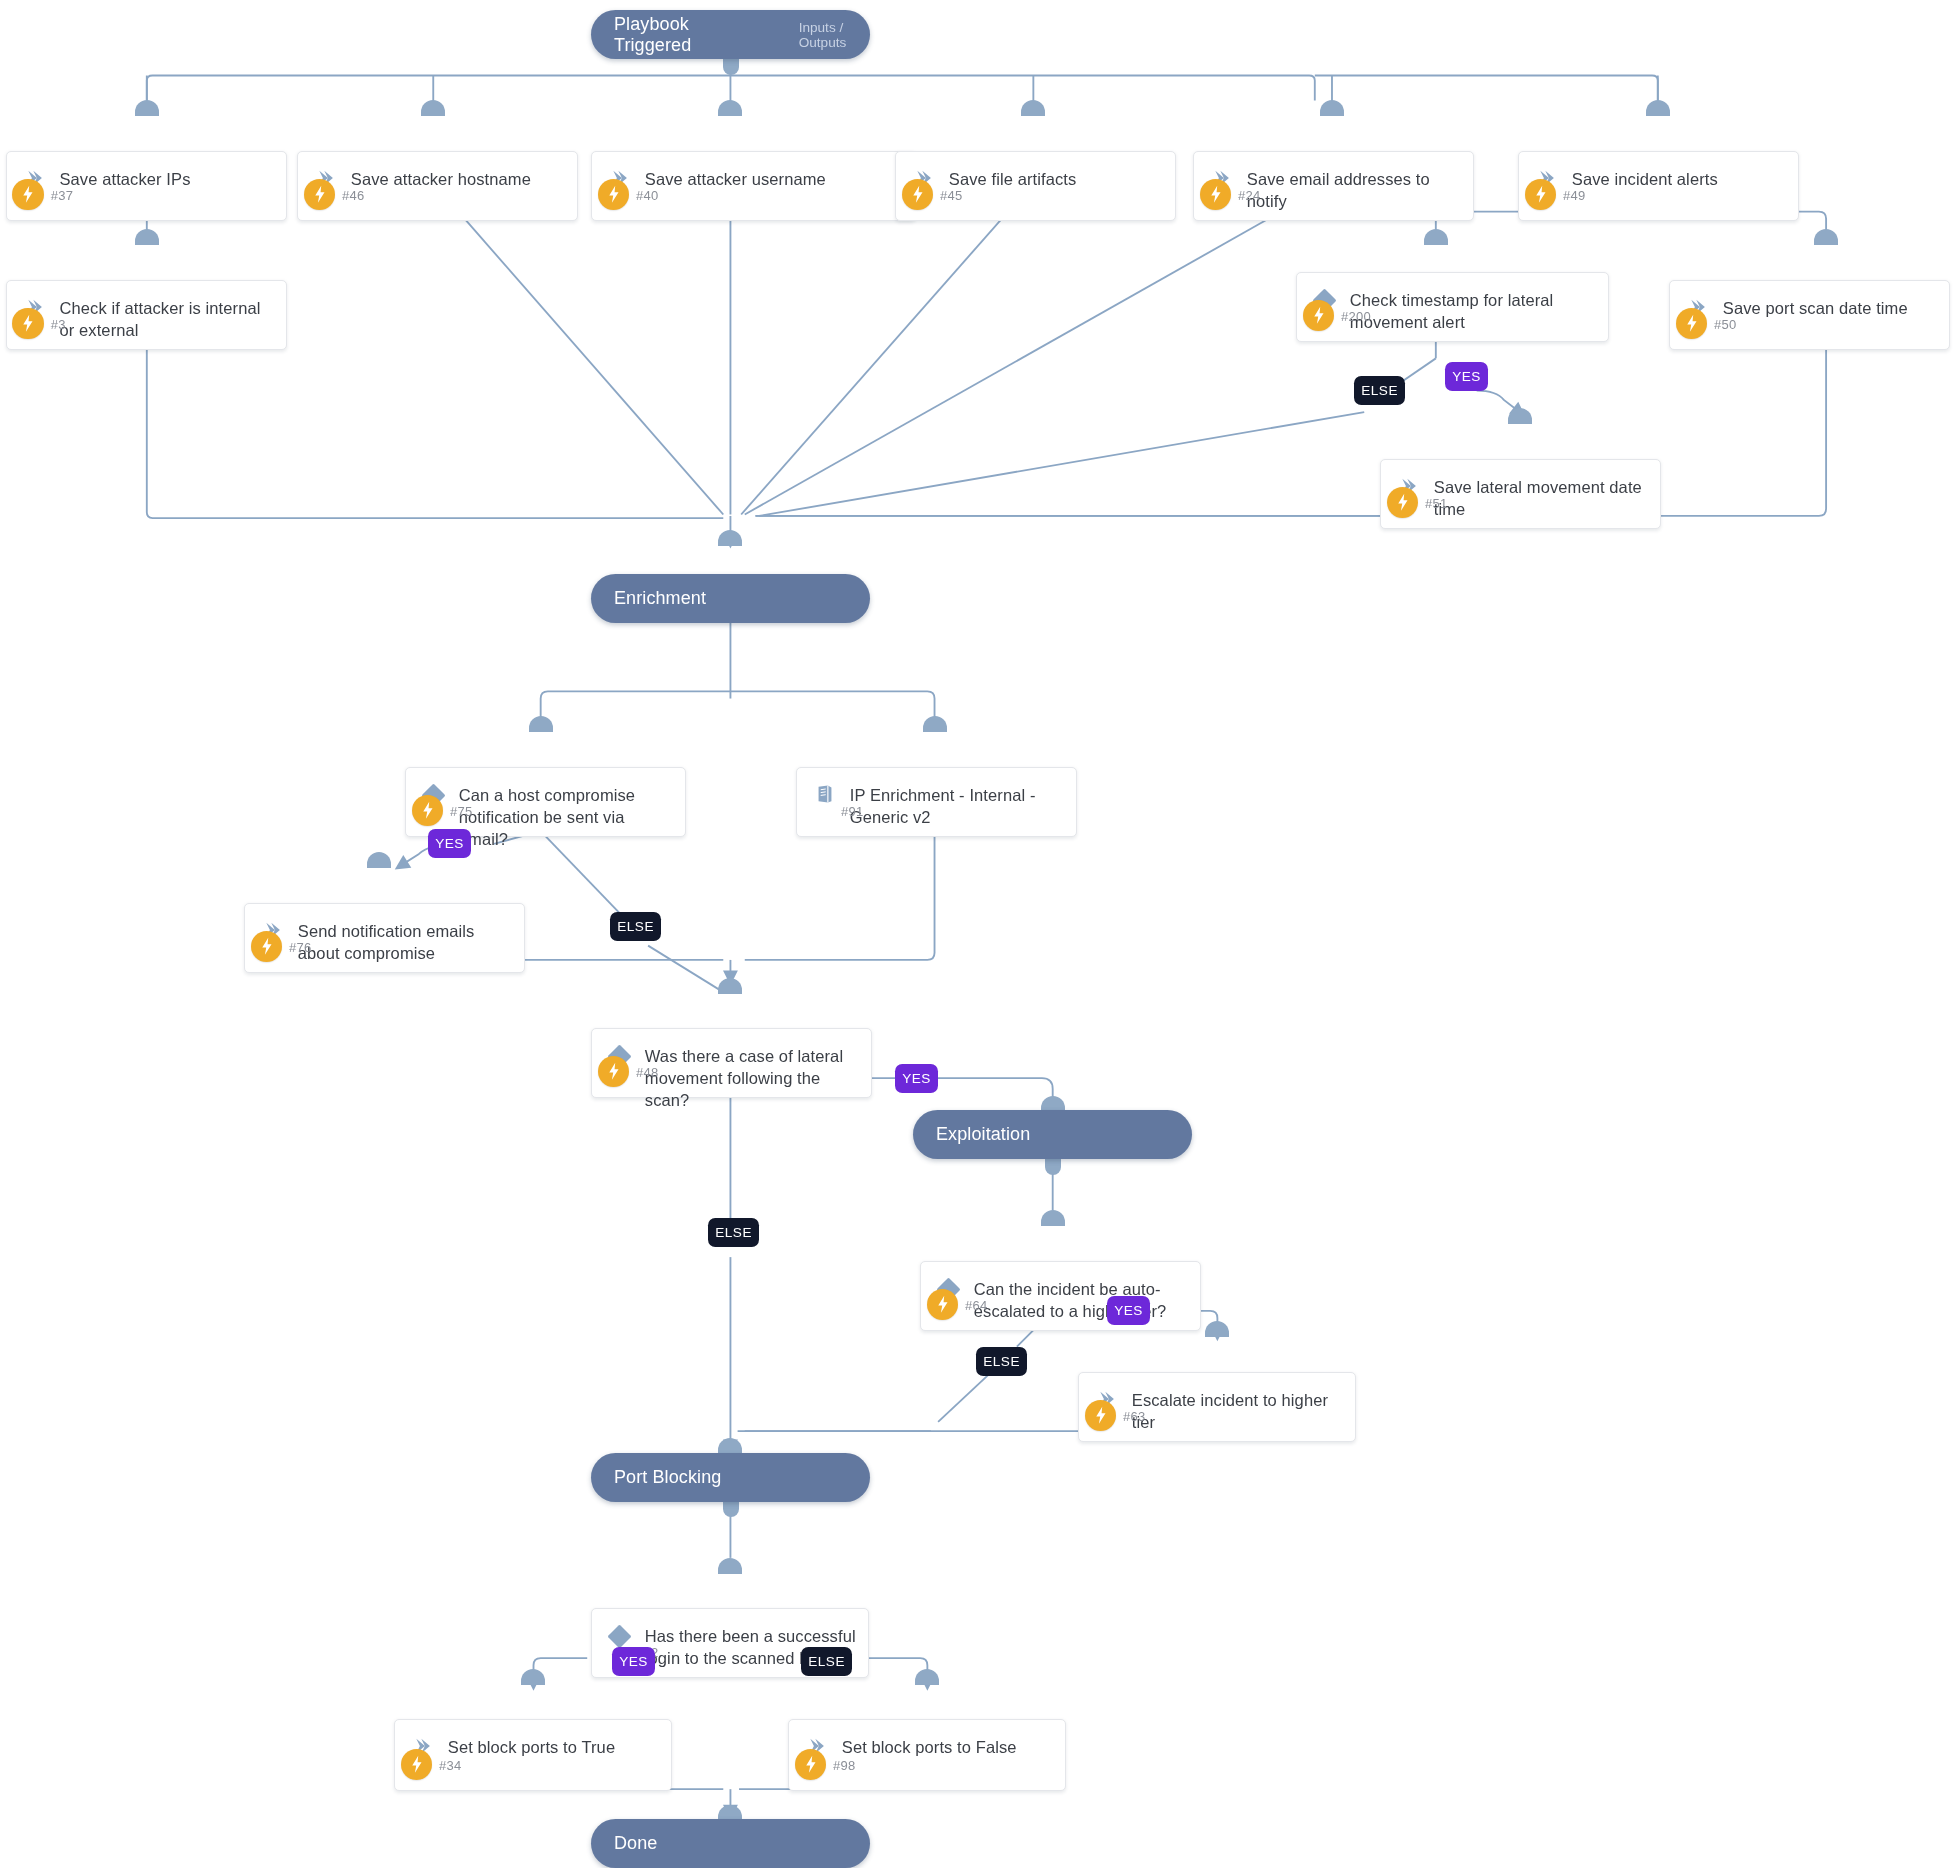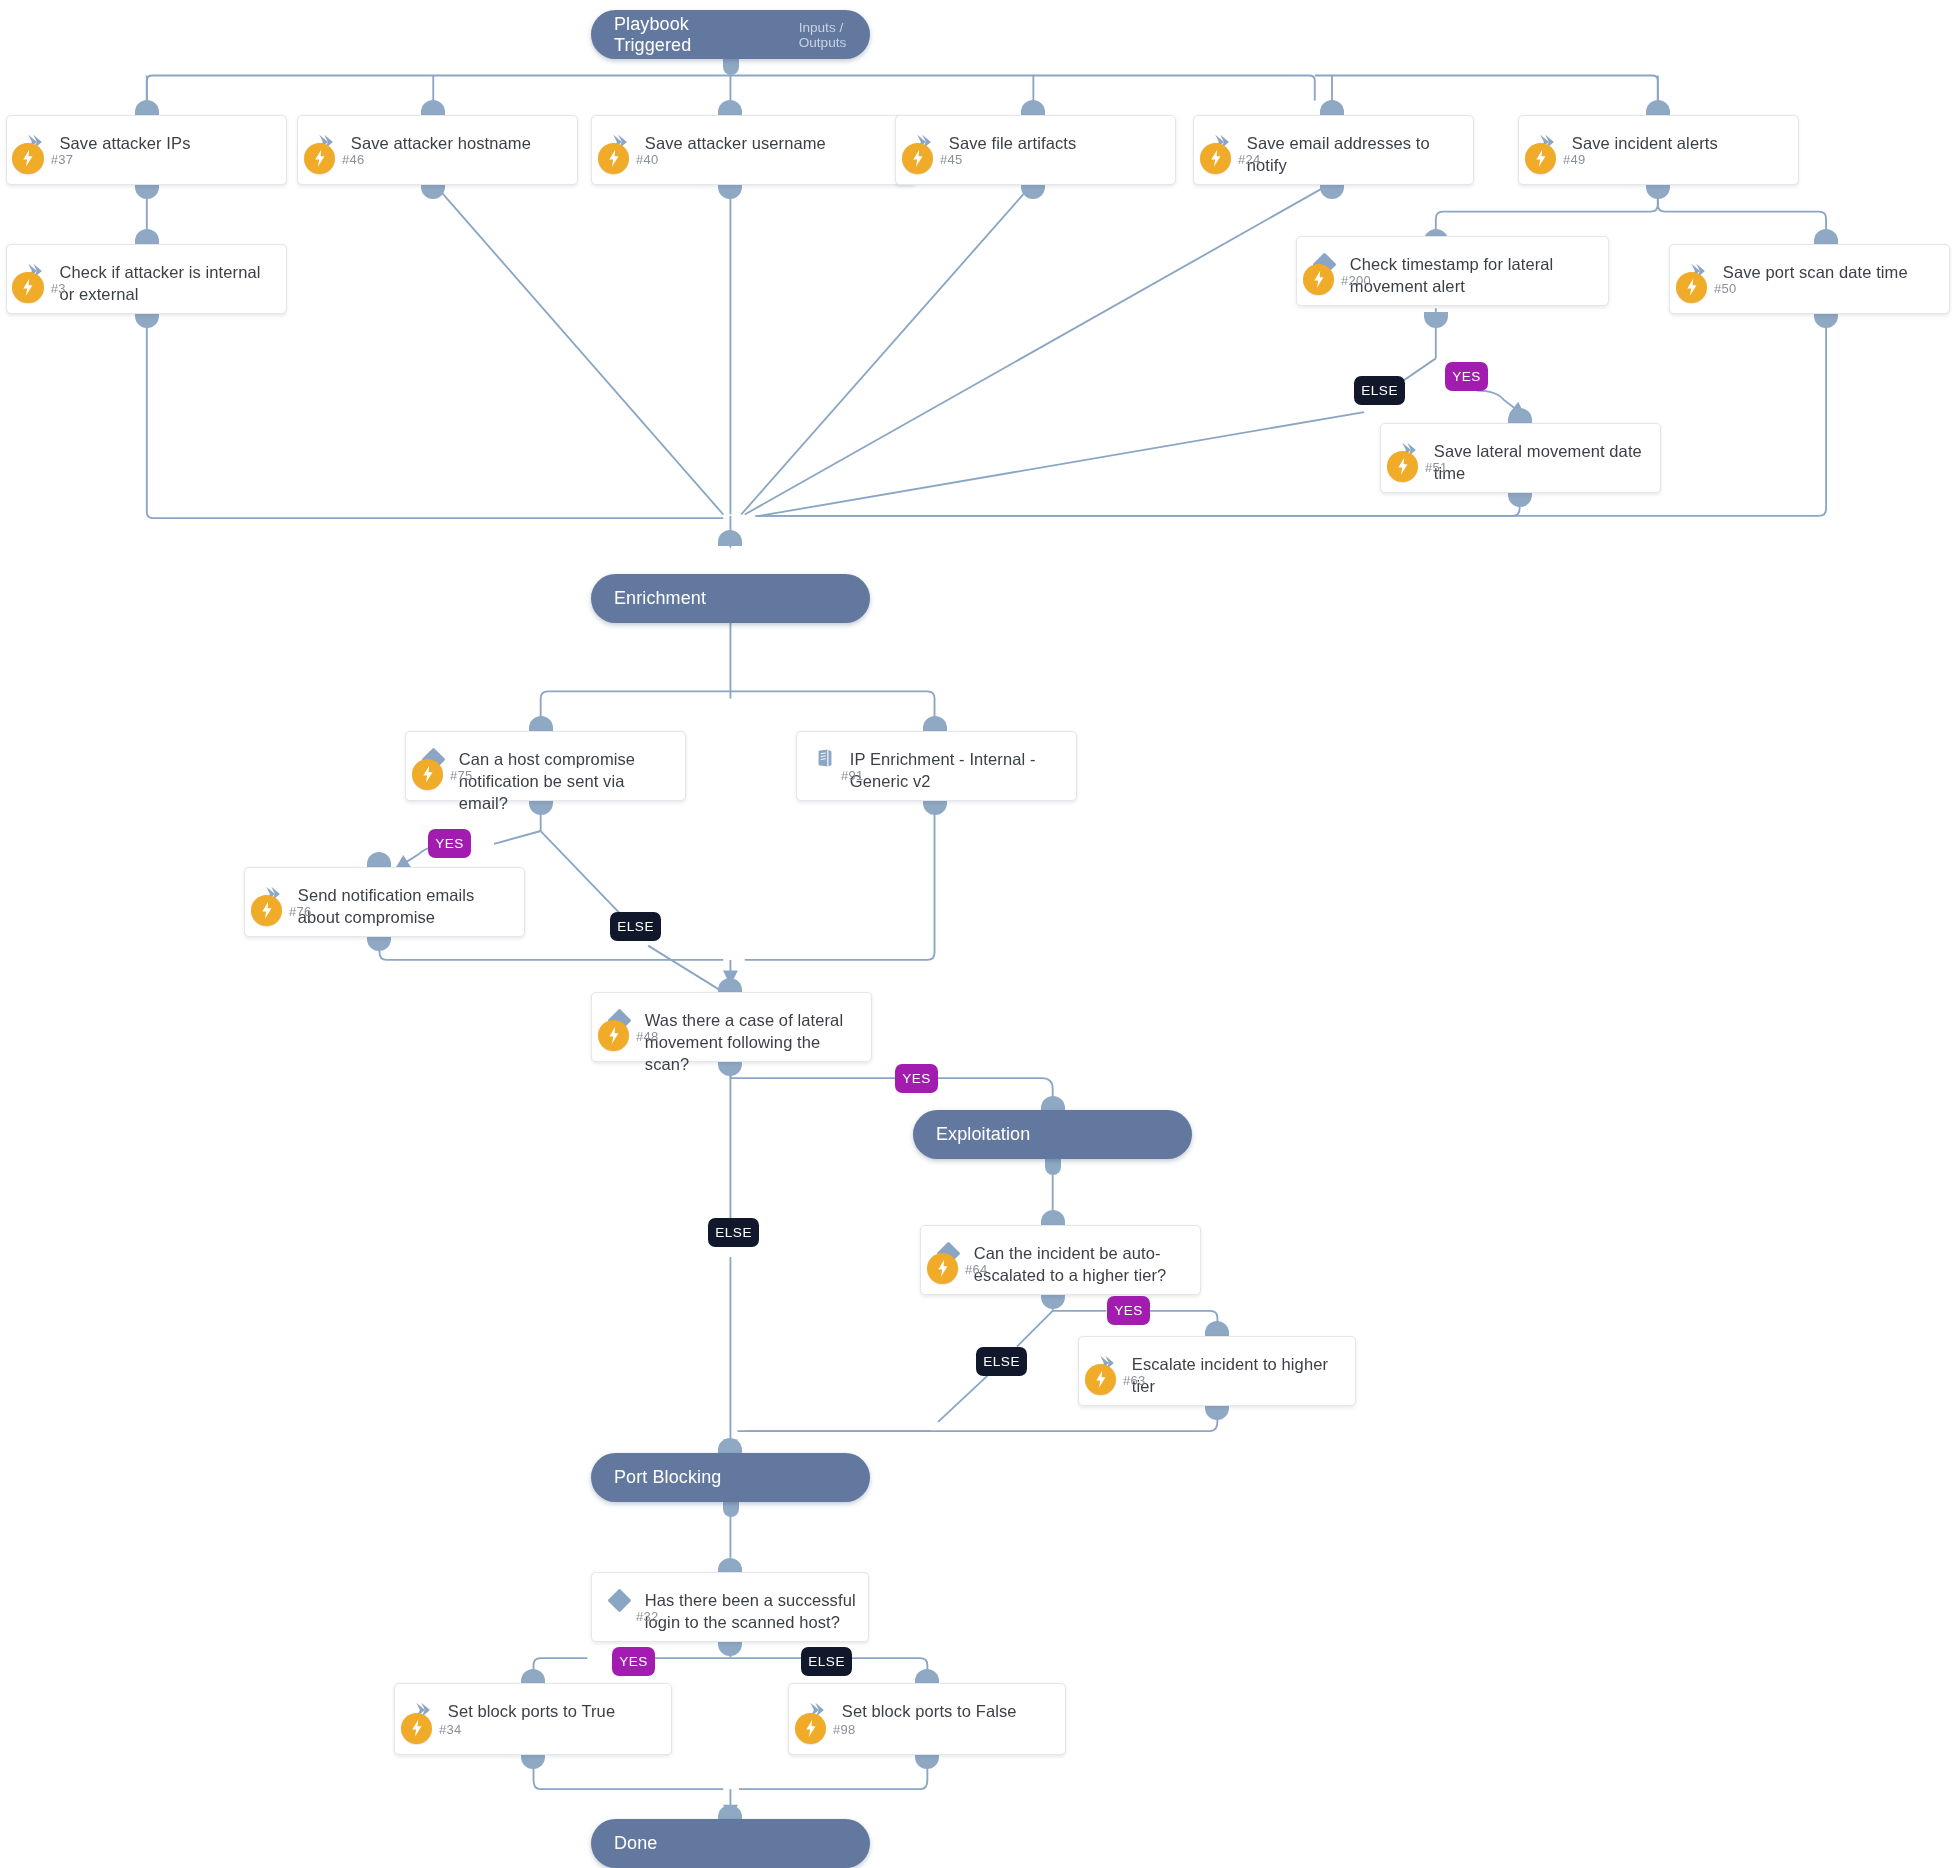--- a/index.html
+++ b/index.html
@@ -30,20 +30,21 @@
   }
 
   
   .card{
     position:absolute;
     background:#ffffff;
     border:1.1px solid #e4e6ea;
     border-radius:5px;
     box-shadow:0 1.4px 3.6px rgba(30,45,70,.10);
     z-index:6;
+    margin-top:36px;
   }
   .card .row-top{
     position:absolute;left:0;top:0;right:0;
     display:flex;align-items:flex-start;
     padding:15.8px 11.5px 0 15.8px;
     box-sizing:border-box;
   }
   .card .ic{
     width:24px;min-width:24px;height:21.5px;margin-right:13px;margin-top:0.7px;
     display:flex;align-items:flex-start;justify-content:center;
@@ -73,21 +74,21 @@
   .book{display:block;}
 
   
   .pill{
     position:absolute;z-index:8;
     border-radius:7.2px;
     display:flex;align-items:center;justify-content:center;
     color:#ffffff;font-size:13.6px;letter-spacing:0.5px;
     padding:0 7.2px;height:29px;min-width:31.5px;box-sizing:border-box;
   }
-  .pill.yes{background:#a21caf;}
+  .pill.yes{background:#6d28d9;}
   .pill.els{background:#11182b;}
 
   
   .port{position:absolute;z-index:4;}
   .port.down{ 
     width:24px;height:15.8px;background:#8fa9c5;
     border-radius:0 0 14.3px 14.3px;
   }
   .port.up{ 
     width:24px;height:15.8px;background:#8fa9c5;

